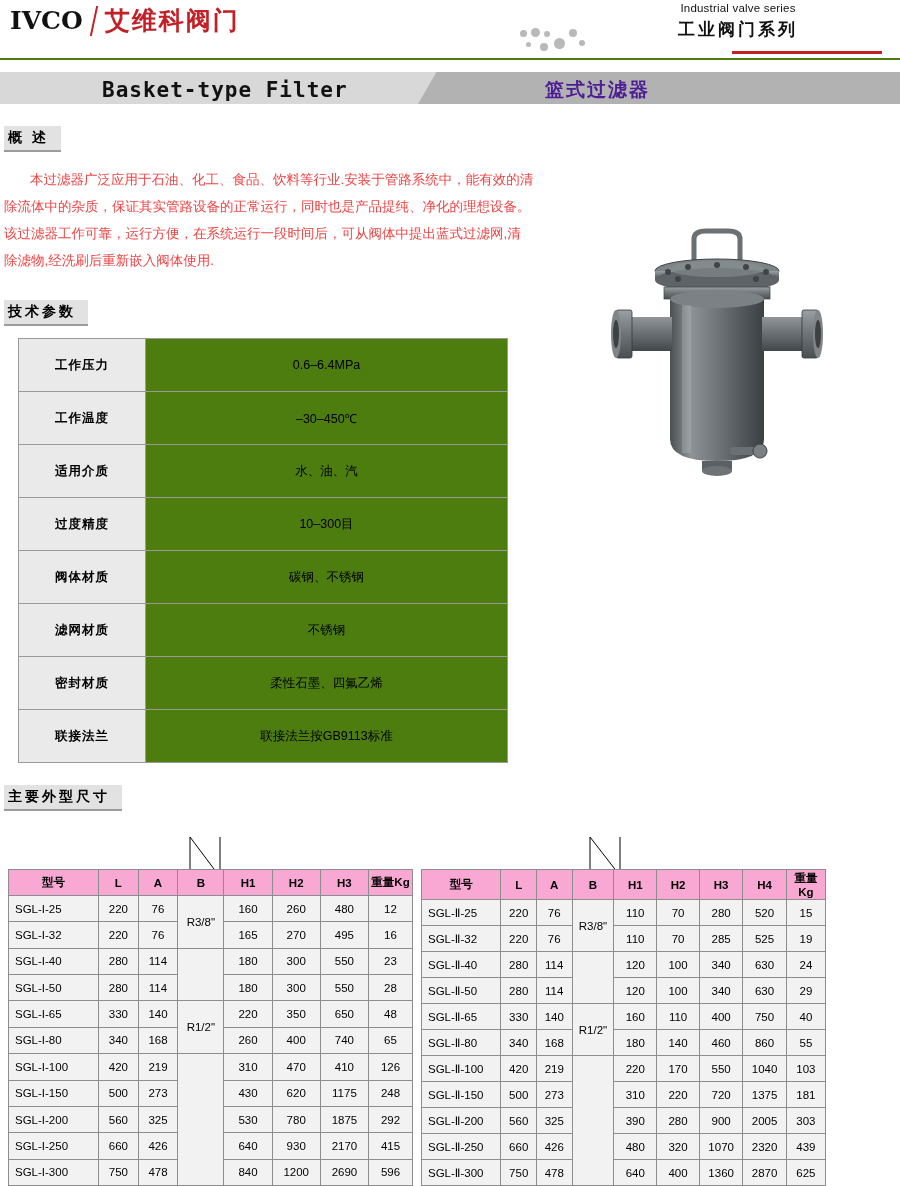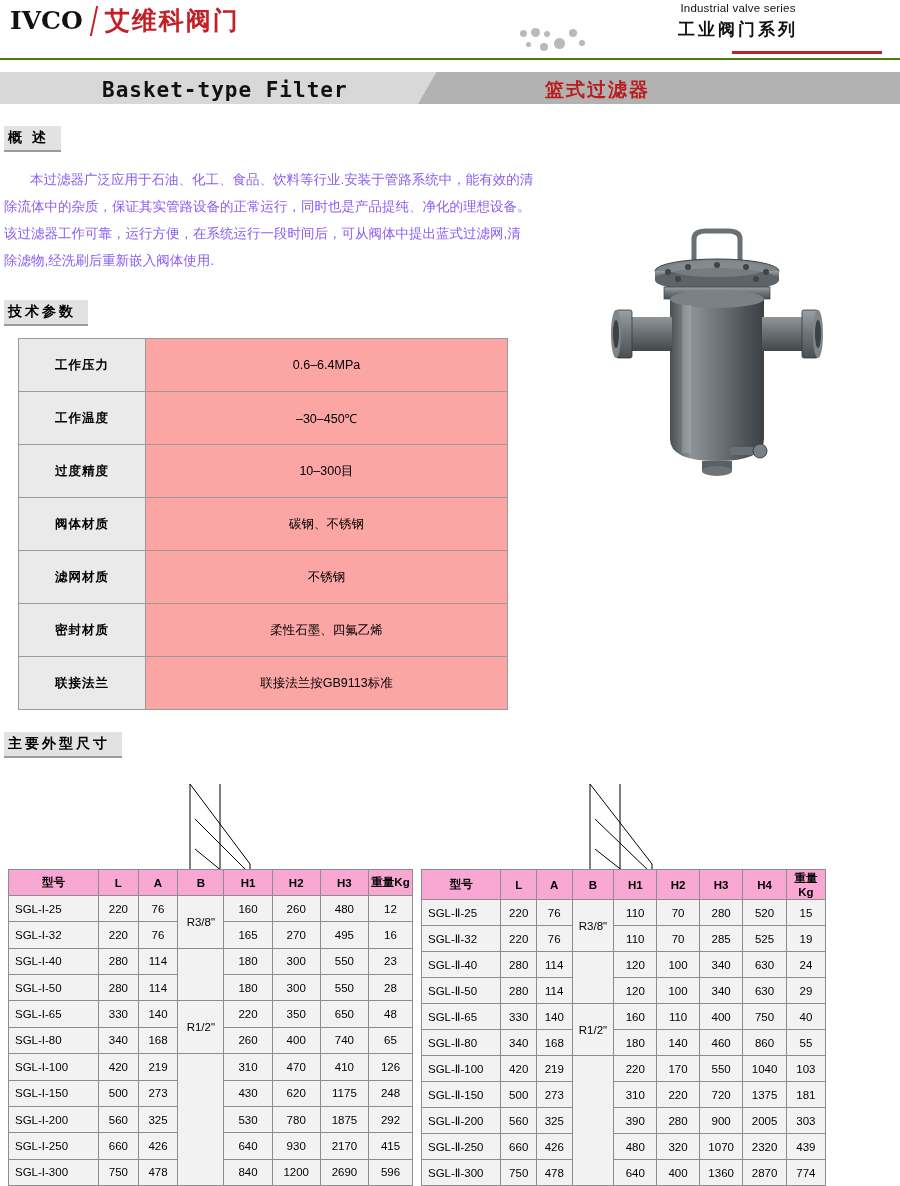--- a/index.html
+++ b/index.html
@@ -126,21 +126,21 @@
     letter-spacing: 1px;
     color: #111;
     margin-left: 20px;
   }
   .tb-title-cn {
     position: absolute;
     left: 545px; top: 5px;
     font-size: 19px;
     font-weight: bold;
     letter-spacing: 2px;
-    color: #b91c1c;
+    color: #4c1d95;
   }
 
   
   .sec-head {
     position: relative;
     display: inline-block;
     font-size: 14px;
     font-weight: bold;
     letter-spacing: 3px;
     padding: 3px 12px 3px 4px;
@@ -148,21 +148,21 @@
     border-bottom: 2px solid #9b9b9b;
   }
 
   
   .intro {
     width: 530px;
     margin: 14px 0 0 4px;
     font-size: 13.5px;
     line-height: 27px;
     text-indent: 26px;
-    color: #8b5cf6;
+    color: #ef4444;
   }
   .intro p { margin: 0; }
 
   
   .spec-wrap { margin: 12px 0 0 18px; }
   table.spec {
     border-collapse: collapse;
     width: 490px;
     font-size: 12.5px;
   }
@@ -173,21 +173,21 @@
   }
   table.spec td.k {
     width: 118px;
     text-align: center;
     background: #eaeaea;
     font-weight: bold;
     letter-spacing: 1px;
   }
   table.spec td.v {
     text-align: center;
-    background: #fca5a5;
+    background: #4d7c0f;
   }
 
   
   .photo {
     position: absolute;
     right: 60px;
     top: 225px;
     width: 250px;
     height: 270px;
   }
@@ -289,20 +289,24 @@
 <div class="spec-wrap">
   <table class="spec">
     <tbody id="spec-body">
         <tr>
           <td class="k">工作压力</td>
           <td class="v">0.6–6.4MPa</td>
         </tr>
         <tr>
           <td class="k">工作温度</td>
           <td class="v">–30–450℃</td>
+        </tr>
+        <tr>
+          <td class="k">适用介质</td>
+          <td class="v">水、油、汽</td>
         </tr>
         <tr>
           <td class="k">过度精度</td>
           <td class="v">10–300目</td>
         </tr>
         <tr>
           <td class="k">阀体材质</td>
           <td class="v">碳钢、不锈钢</td>
         </tr>
         <tr>
@@ -759,17 +763,17 @@
           <td class="col-w">439</td>
         </tr>
         <tr>
           <td class="model">SGL-Ⅱ-300</td>
           <td class="col-l">750</td>
           <td class="col-a">478</td>
           <td class="col-h">640</td>
           <td class="col-h">400</td>
           <td class="col-h">1360</td>
           <td class="col-h">2870</td>
-          <td class="col-w">774</td>
+          <td class="col-w">625</td>
         </tr>
       </tbody>
   </table>
 </div>
 
 </body></html>

